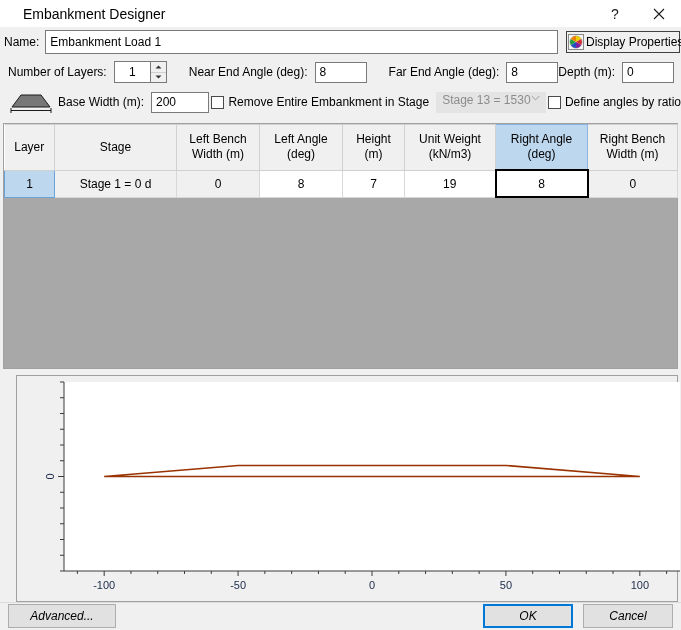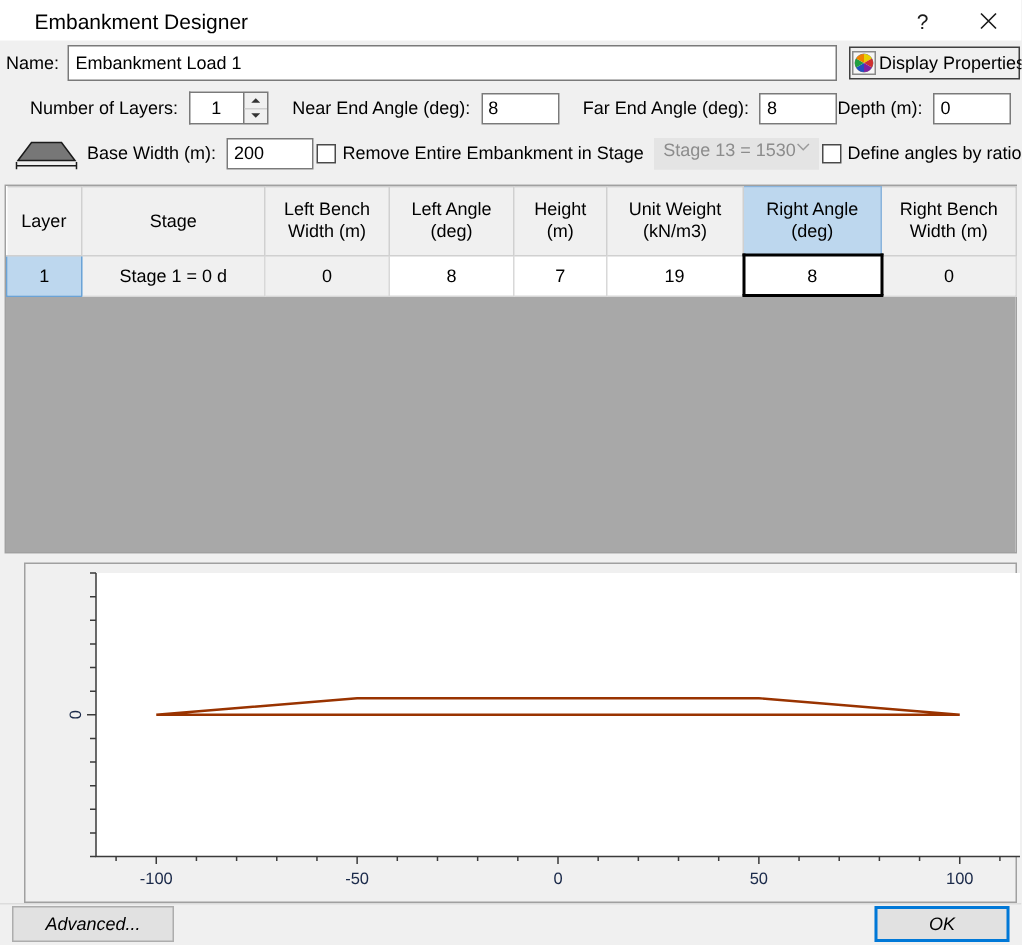--- a/index.html
+++ b/index.html
@@ -34,21 +34,21 @@
   .dispbtn{
     width:114px;height:22px;margin-right:1px;
     background:#f0f0f0;border:1px solid #404040;
     display:flex;align-items:center;gap:2px;padding:0 1px;box-sizing:border-box;cursor:default;
   }
   .dispbtn .caption{font-size:12px;color:#000;white-space:nowrap;}
   .palette{width:16px;height:16px;flex:0 0 auto;border:1px solid #8a8a8a;background:#f6f6f6;box-sizing:border-box;display:block;}
 
   
   .row{display:flex;align-items:center;flex:0 0 auto;}
-  .row1{height:30px;padding-left:20px;}
+  .row1{height:30px;padding-left:8px;}
   .spin{display:flex;align-items:stretch;height:22px;margin-left:7px;}
   .spin .val{width:36px;border:1px solid #7a7a7a;border-right:none;background:#fff;
     font-size:12px;display:flex;align-items:center;justify-content:center;box-sizing:border-box;}
   .spin .arrows{width:17px;border:1px solid #7a7a7a;background:#f0f0f0;display:flex;flex-direction:column;box-sizing:border-box;}
   .spin .arrows div{flex:1;display:flex;align-items:center;justify-content:center;}
   .spin .arrows div:first-child{border-bottom:1px solid #cfcfcf;}
   .gap{width:26px;}
 
   
   .row2{height:30px;padding-left:8px;}
@@ -300,16 +300,17 @@
         <text x="34" y="100.5" text-anchor="middle" dominant-baseline="middle" font-family="&quot;Liberation Sans&quot;, sans-serif" font-size="11" fill="#1b2a4a" transform="rotate(-90 34 100.5)">0</text>
         <polyline points="87.17,100.50 221.09,89.47 488.91,89.47 622.83,100.50 87.17,100.50" fill="none" stroke="#993300" stroke-width="1.6" stroke-linejoin="miter"></polyline>
       </svg>
   </div>
 
   <div class="footer">
     <div class="divider"></div>
     <div class="btn" id="advanced-button">Advanced...</div>
     <div class="right">
       <div class="btn" id="ok-button">OK</div>
+      <div class="btn" id="cancel-button">Cancel</div>
     </div>
   </div>
 
 </div>
 
 </body></html>

